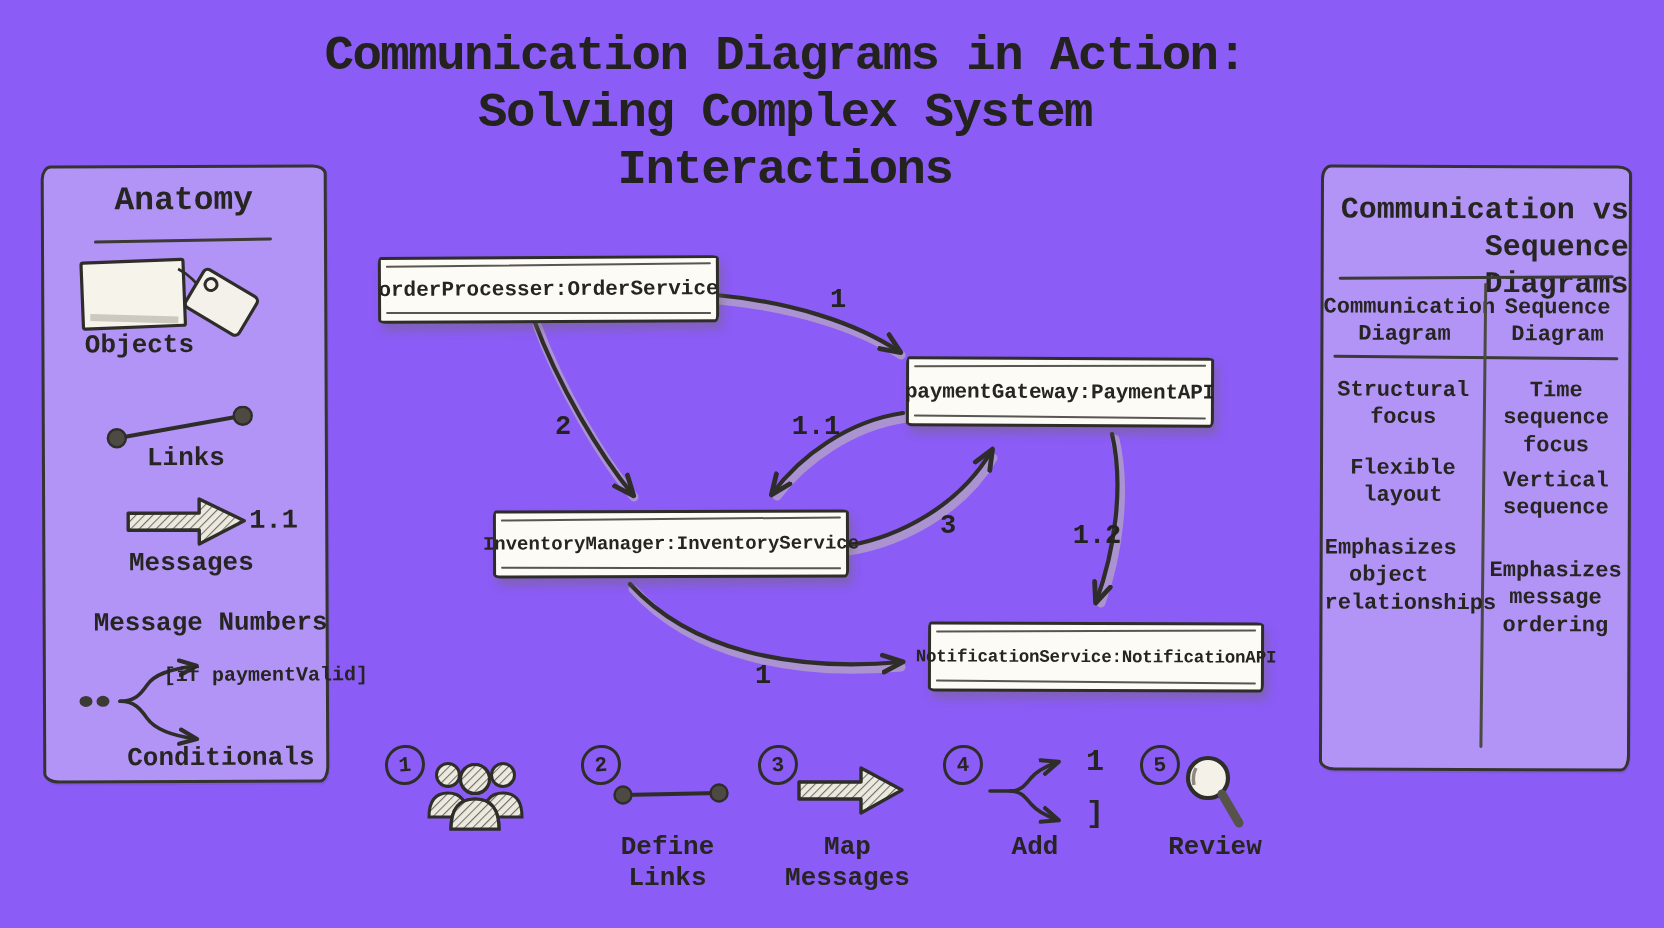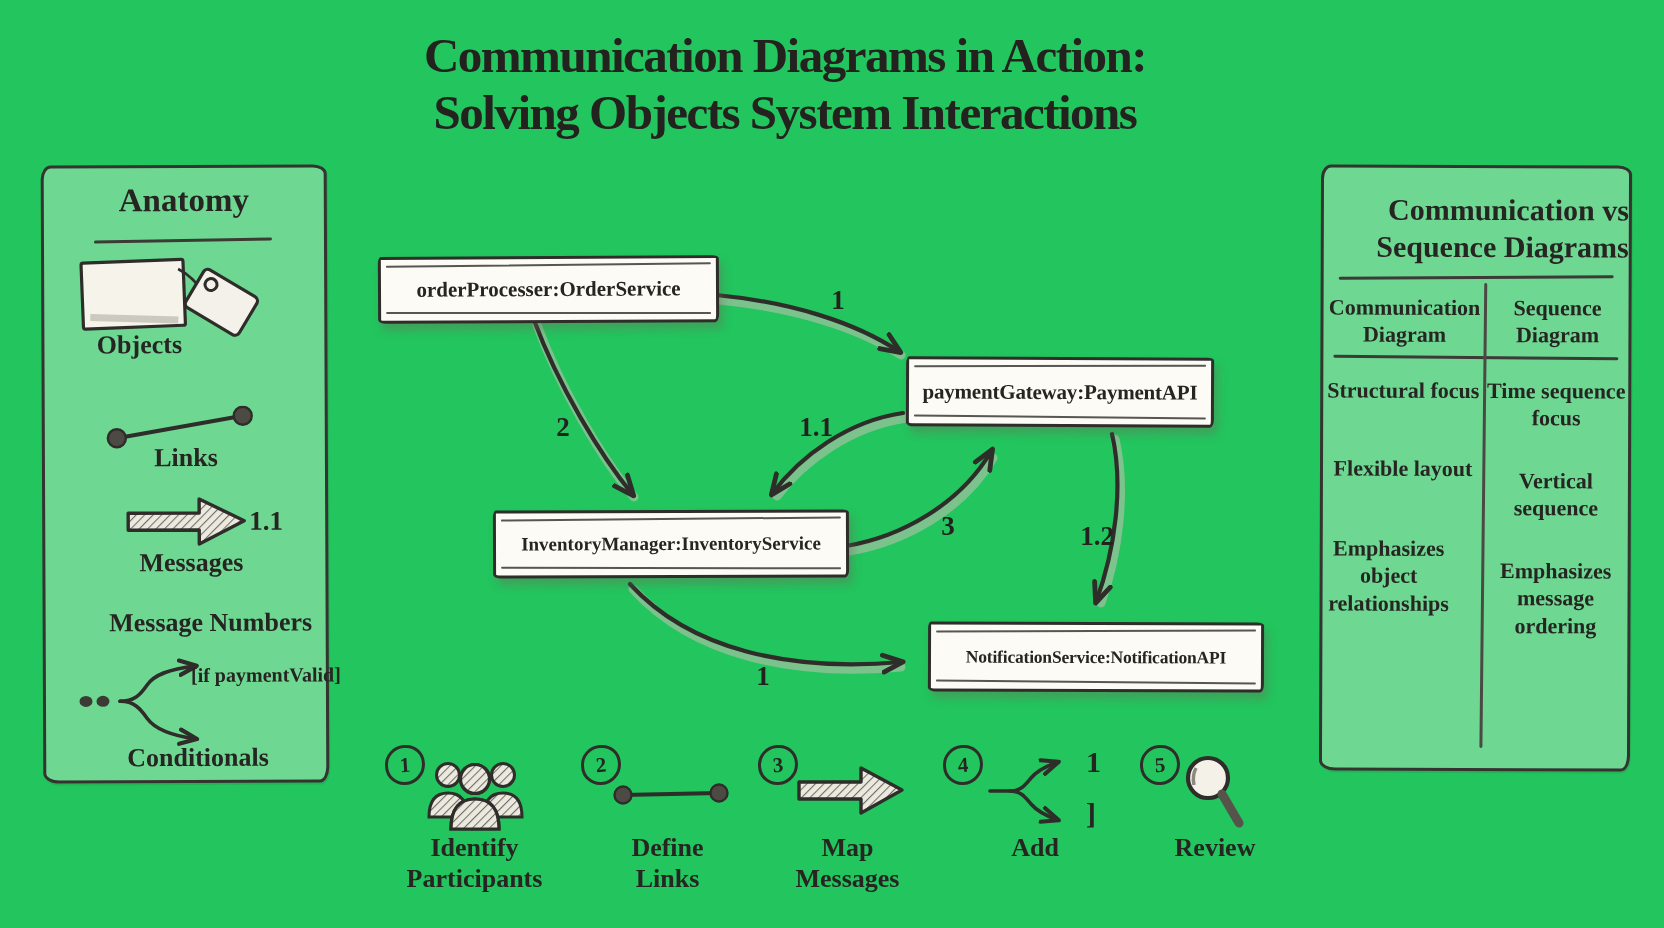--- a/index.html
+++ b/index.html
@@ -1,20 +1,20 @@
 <!DOCTYPE html>
 <html><head>
 <meta charset="utf-8">
 <style>
   html,body { margin:0; padding:0; background:#e9e7e1; }
   #canvas {
     position:relative; width:1664px; height:928px; overflow:hidden;
-    background:#22c55e;
+    background:#8b5cf6;
     color:#262522;
-    font-family:Liberation Serif, serif;
+    font-family:Liberation Mono, monospace;
   }
   .a { position:absolute; }
 
   
   .title {
     left:320px; top:28px; width:930px; text-align:center;
     font-size:49px; font-weight:bold; letter-spacing:-1.5px; line-height:1.16;
     color:#23221f;
   }
 
@@ -89,21 +89,21 @@
         <line x1="0" y1="0" x2="0" y2="6" stroke="#72706a" stroke-width="2.2"></line>
       </pattern>
       <marker id="ah" viewBox="0 0 12 10" refX="10" refY="5" markerWidth="6" markerHeight="6" orient="auto">
         <path d="M1 1 L10.5 5 L1 9" fill="none" stroke="#2e2d2a" stroke-width="2.3" stroke-linecap="round" stroke-linejoin="round"></path>
       </marker>
     </defs>
   </svg>
 
   <div class="a title">
     <div>Communication Diagrams in Action:</div>
-    <div>Solving Objects System Interactions</div>
+    <div>Solving Complex System Interactions</div>
   </div>
 
   <div class="a panel panel-left">
     <div class="a panel-heading" style="top:14px">Anatomy</div>
     <div class="a rule" style="left:50px; top:71px; width:178px; transform:rotate(-.8deg)"></div>
 
     <svg class="a" style="left:30px; top:83px" width="192" height="92" viewBox="0 0 192 92">
       <rect x="8" y="10" width="102" height="66" fill="#f5f3ea" stroke="#2e2d2a" stroke-width="3.2" transform="rotate(-2 59 43)" rx="2"></rect>
       <line x1="16" y1="66" x2="104" y2="69" stroke="#8f8b80" stroke-width="7" opacity=".4"></line>
       <path d="M104 18 C116 24 122 32 129 41" fill="none" stroke="#2e2d2a" stroke-width="2.6"></path>
@@ -202,24 +202,20 @@
         <circle cx="79" cy="18" r="11.5"></circle>
         <path d="M60 60 Q60 36 79 36 Q98 36 98 60 Z"></path>
       </g>
       <g stroke="#2e2d2a" stroke-width="3.2">
         <circle cx="51" cy="22" r="14.5" fill="#f7f5ef"></circle>
         <circle cx="51" cy="22" r="14.5" fill="url(#hatch)"></circle>
         <path d="M27 72 Q27 42 51 42 Q75 42 75 72 Z" fill="#f7f5ef"></path>
         <path d="M27 72 Q27 42 51 42 Q75 42 75 72 Z" fill="url(#hatch)"></path>
       </g>
     </svg>
-    <div class="a step-label">
-      <div>Identify</div>
-      <div>Participants</div>
-    </div>
   </div>
 
   <div class="a step" style="left:565px; width:205px">
     <div class="a step-circle" style="left:16px; top:0">2</div>
     <svg class="a" style="left:45px; top:32px" width="122" height="36" viewBox="0 0 122 36">
       <line x1="13" y1="18" x2="109" y2="16" stroke="#2e2d2a" stroke-width="4"></line>
       <circle cx="13" cy="18" r="8.5" fill="#4c4a42" stroke="#2e2d2a" stroke-width="2.4"></circle>
       <circle cx="109" cy="16" r="8.5" fill="#4c4a42" stroke="#2e2d2a" stroke-width="2.4"></circle>
     </svg>
     <div class="a step-label">

